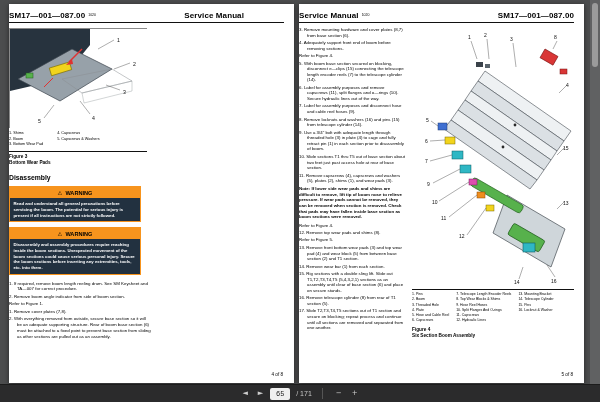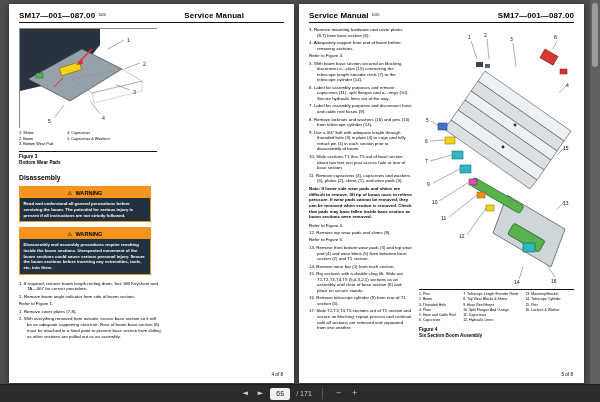--- a/index.html
+++ b/index.html
@@ -5,21 +5,21 @@
   *{margin:0;padding:0;box-sizing:border-box}
   html,body{width:600px;height:402px;overflow:hidden;background:#4c4d4e;
     font-family:"Liberation Sans","DejaVu Sans",sans-serif;-webkit-font-smoothing:antialiased}
   .viewer{position:relative;width:600px;height:402px}
 
   
   .page{position:absolute;top:4px;width:285px;height:379px;background:#fff;
     box-shadow:0 1px 5px rgba(0,0,0,.5);color:#000}
   .page-left{left:9px}
   .page-right{left:299px}
-  .page-inner{position:relative;width:100%;height:100%;padding:7px 10px 6px 10px}
+  .page-inner{position:relative;width:100%;height:100%;padding:7px 10px 6px 0}
 
   .page-header{display:flex;align-items:baseline}
   .doc-number,.manual-title{font-size:8px;font-weight:bold;letter-spacing:.1px}
   .revision{font-size:3.5px;margin-left:3px;position:relative;top:-2px}
   .hdr-offset-left{margin-left:auto;margin-right:40px}
   .hdr-right{margin-left:auto}
   .header-rule{border-top:1px solid #111;margin-top:2px}
 
   .page-footer{position:absolute;right:11px;bottom:6px;font-size:4.6px}
 

